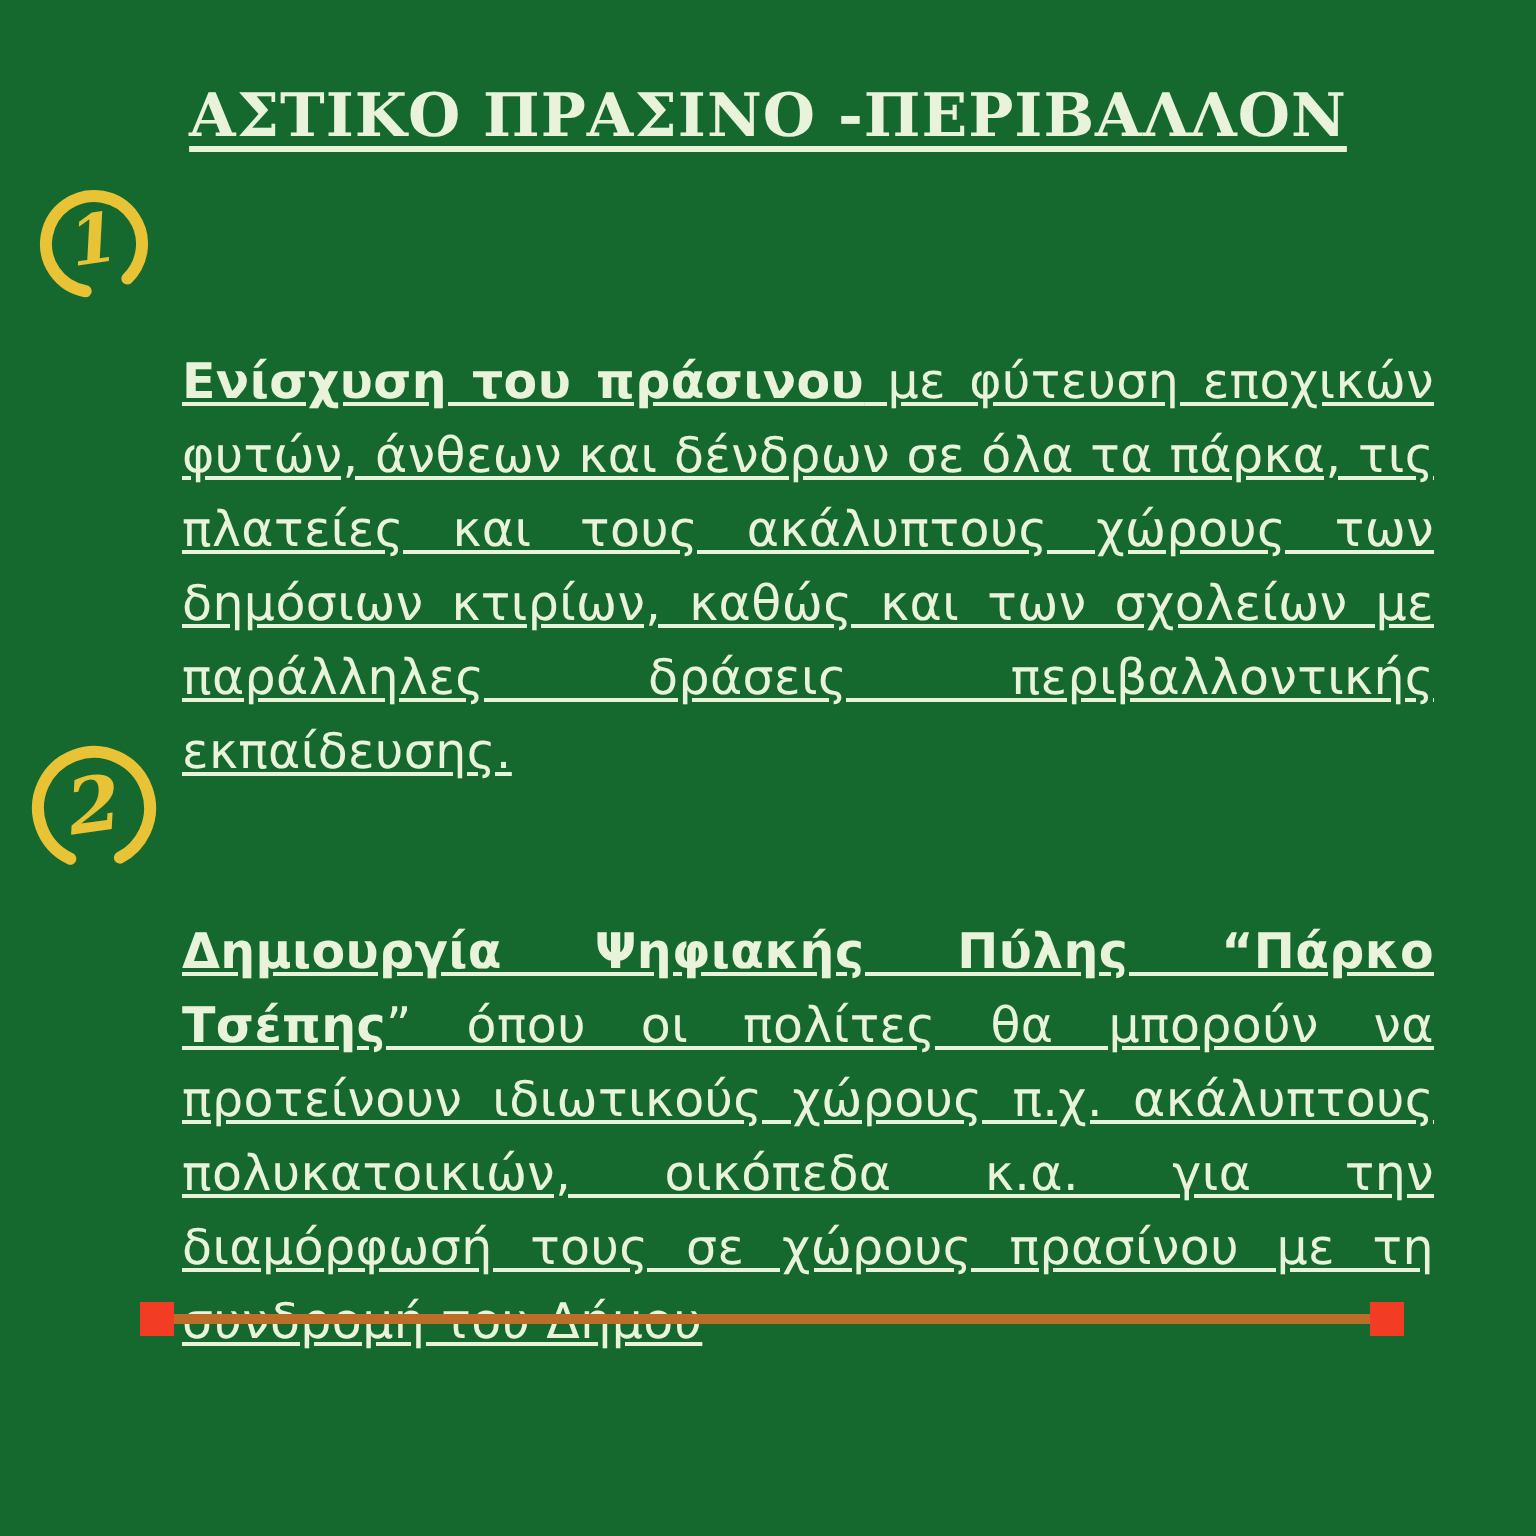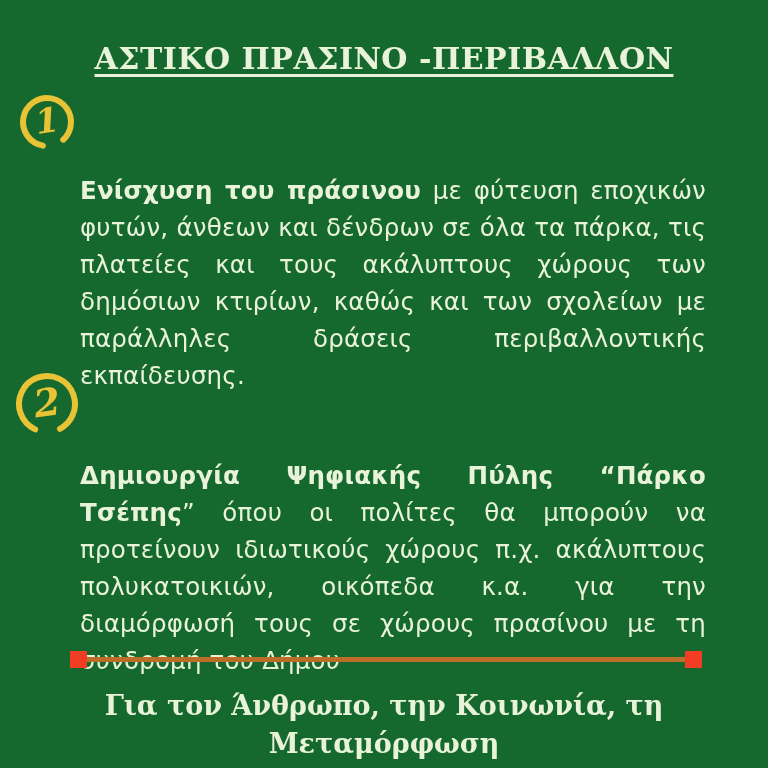--- a/index.html
+++ b/index.html
@@ -50,26 +50,27 @@
     font-style: italic;
     font-weight: bold;
     color: #e8c335;
   }
   .badge-1 { top: 93px; left: 18px; width: 58px; height: 58px; }
   .badge-1 .badge-num { font-size: 34px; }
   .badge-2 { top: 370px; left: 13px; width: 68px; height: 68px; }
   .badge-2 .badge-num { font-size: 38px; }
   .para {
     position: absolute;
-    left: 80px;
+    left: 91px;
     width: 626px;
     font-size: 24.5px;
     line-height: 37px;
     text-align: justify;
     letter-spacing: 0.2px;
+    text-decoration: underline;
   }
   .para .lead {
     font-weight: bold;
   }
   .para-1 { top: 147px; }
   .para-2 { top: 432px; }
   .separator {
     position: absolute;
     top: 651px;
     left: 70px;
@@ -131,15 +132,14 @@
   <p class="para para-2">
     <span class="lead">Δημιουργία Ψηφιακής Πύλης “Πάρκο Τσέπης</span><span>” όπου οι πολίτες θα μπορούν να προτείνουν ιδιωτικούς χώρους π.χ. ακάλυπτους πολυκατοικιών, οικόπεδα κ.α. για την διαμόρφωσή τους σε χώρους πρασίνου με τη συνδρομή του Δήμου</span>
   </p>
 
   <div class="separator">
     <div class="endcap"></div>
     <div class="rule"></div>
     <div class="endcap"></div>
   </div>
 
-  <div class="footer">Για τον Άνθρωπο, την Κοινωνία, τη Μεταμόρφωση</div>
 
 </div>
 
 </body></html>

